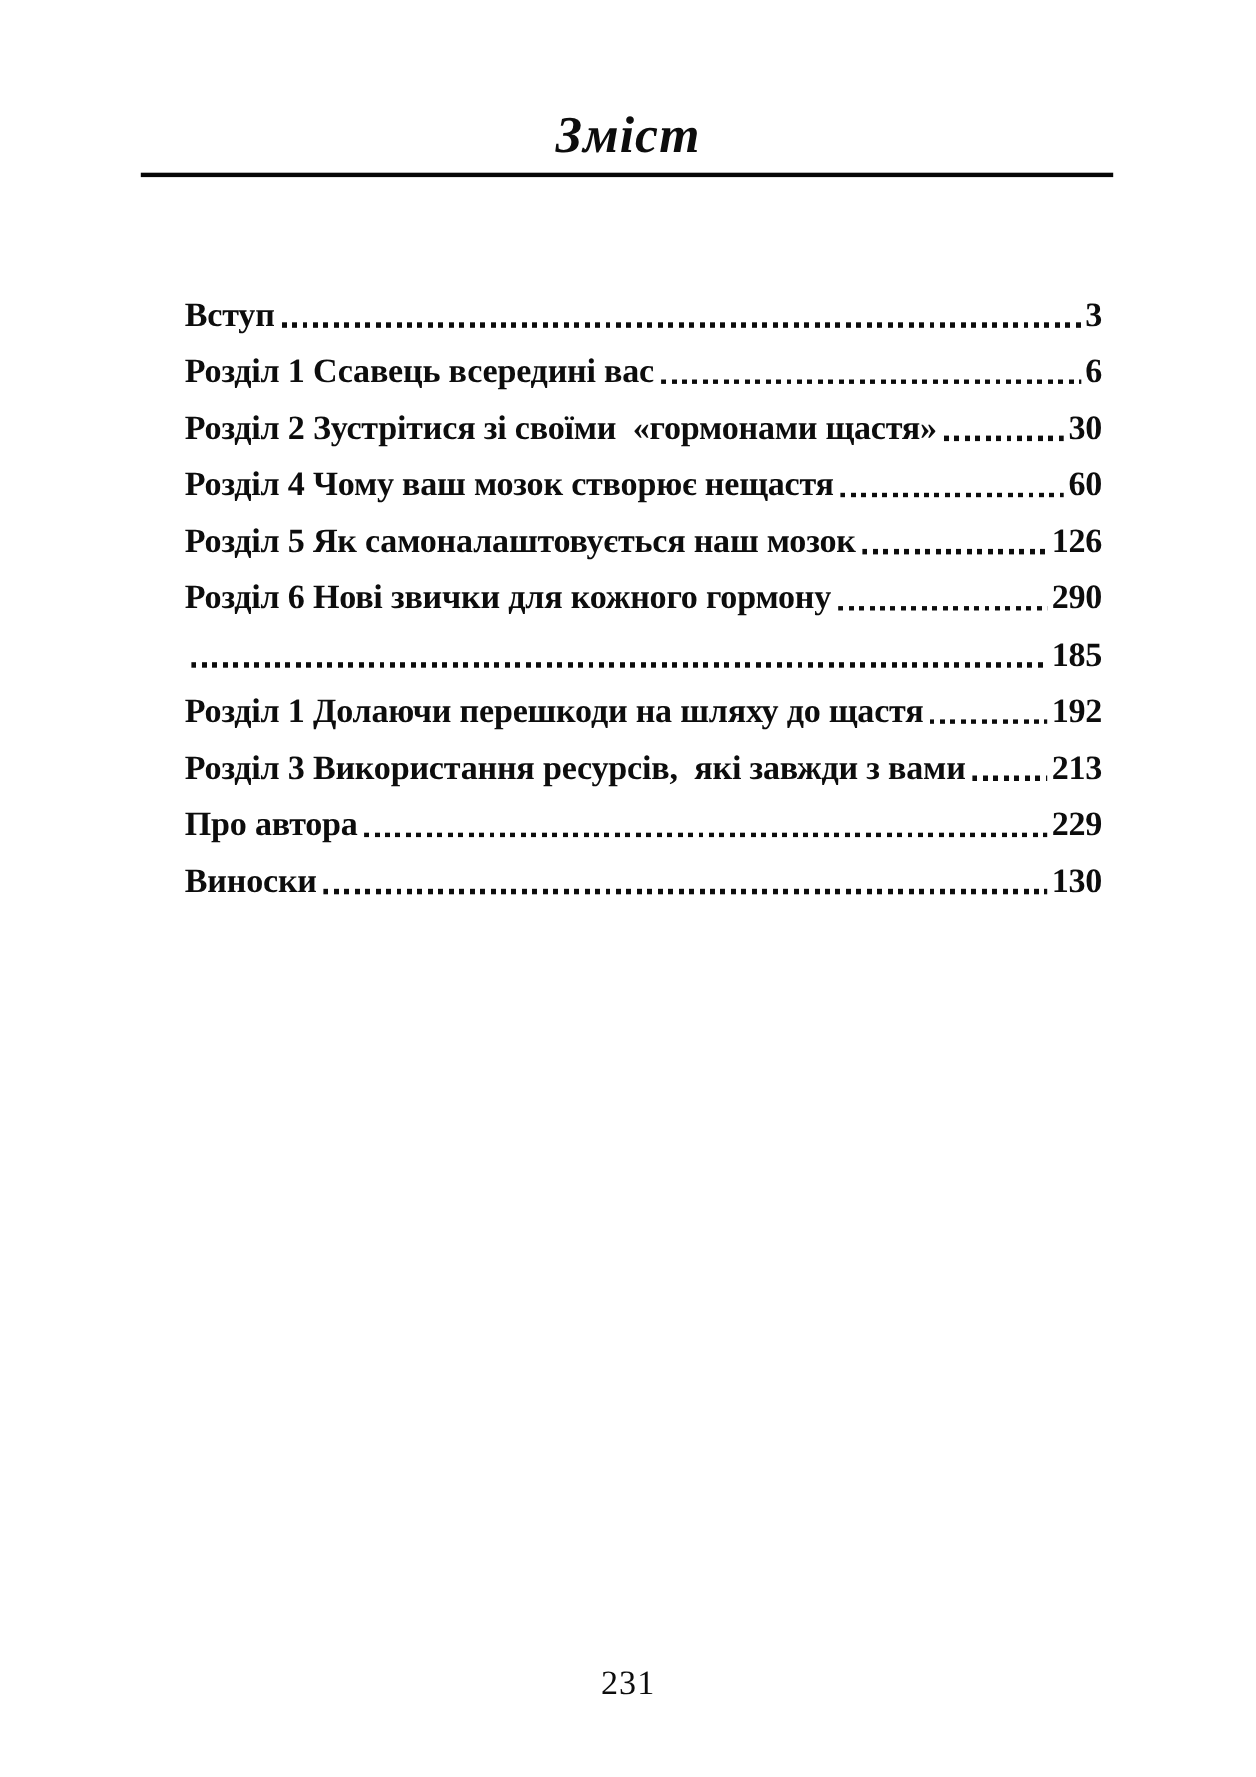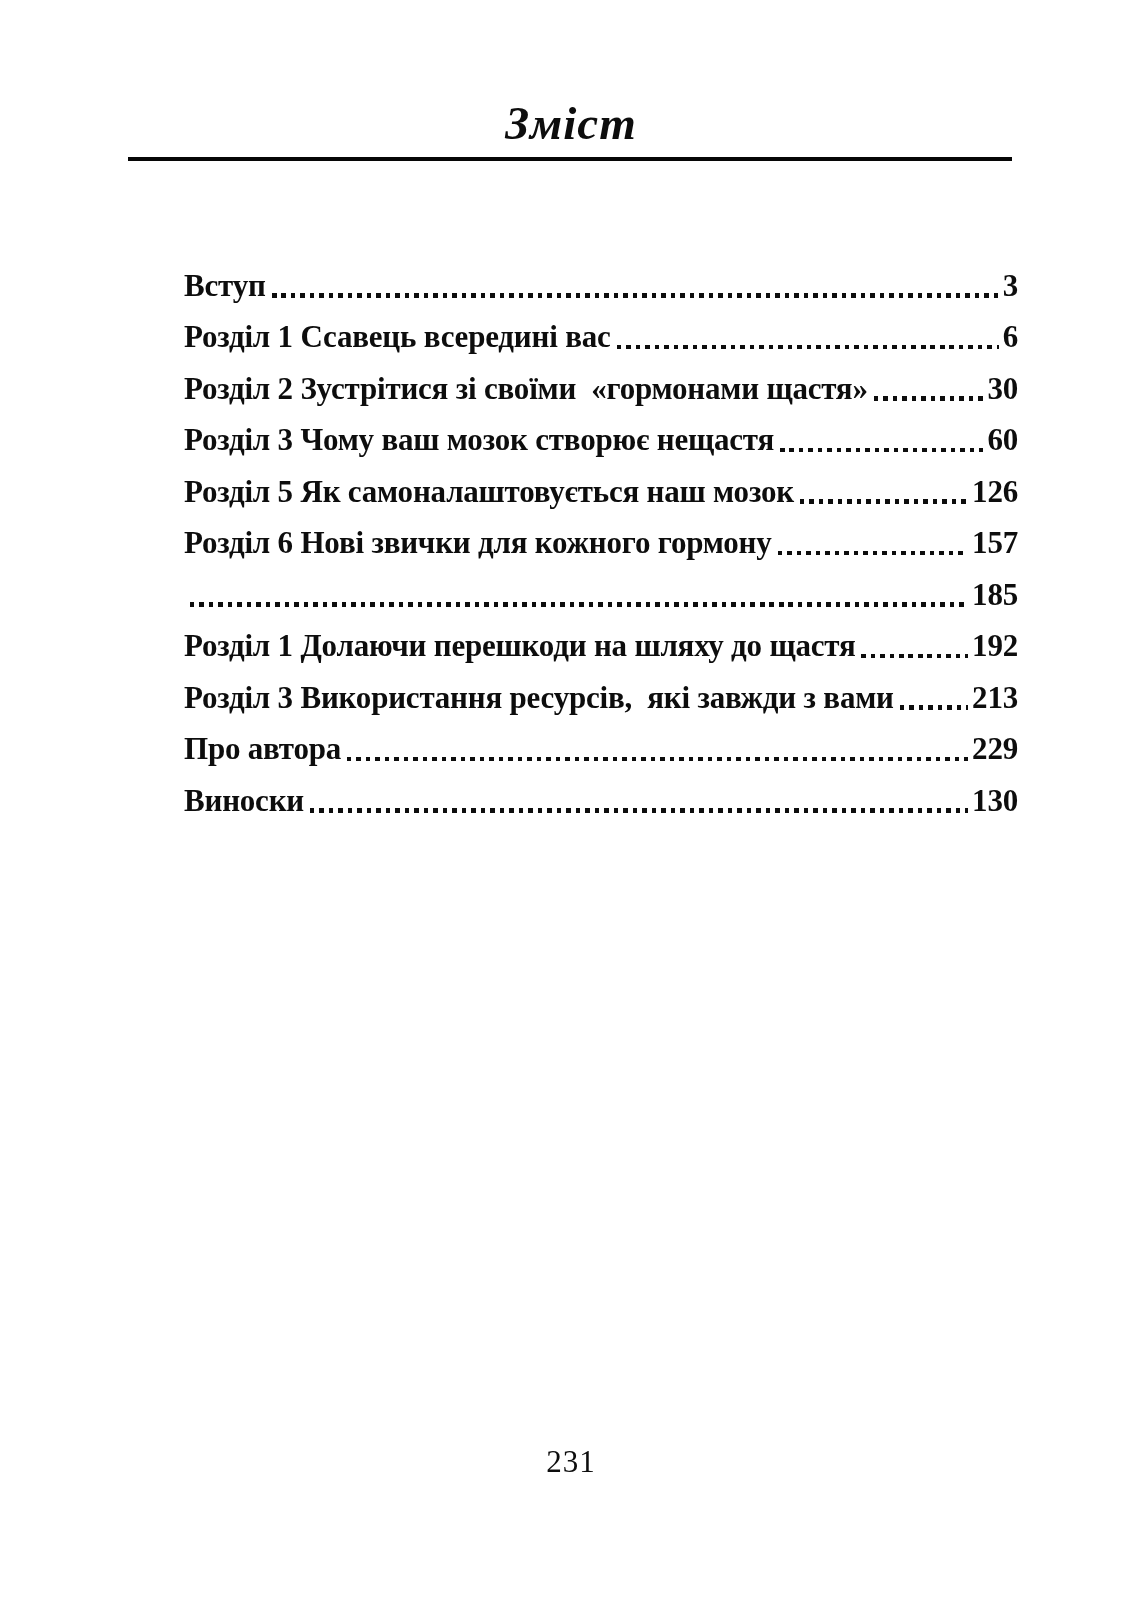--- a/index.html
+++ b/index.html
@@ -29,21 +29,20 @@
     left: 128px;
     width: 884px;
     height: 4px;
     background: #060606;
   }
   .toc {
     position: absolute;
     top: 252px;
     left: 168px;
     width: 834px;
-    margin-left: 16px;
   }
   .toc-row {
     display: flex;
     align-items: flex-end;
     height: 51.5px;
     font-size: 31px;
     font-weight: bold;
     white-space: pre; 
     letter-spacing: -0.2px;
   }
@@ -51,21 +50,21 @@
   .toc-leader {
     flex: 1 1 auto;
     height: 4.5px;
     margin: 0 4px 6px 6px;
     background-image: repeating-linear-gradient(to right, #0d0d0d 0 4.5px, transparent 4.5px 9.5px);
     background-repeat: repeat-x;
   }
   .toc-page { flex: 0 0 auto; }
   .footer {
     position: absolute;
-    top: 1444px;
+    top: 1512px;
     left: 0;
     width: 100%;
     text-align: center;
     font-size: 31px;
     font-weight: normal;
     letter-spacing: 1px;
   }
 </style>
 </head>
 <body>
@@ -89,36 +88,36 @@
     <span class="toc-page">6</span>
   </div>
 
   <div class="toc-row">
     <span class="toc-label">Розділ 2 Зустрітися зі своїми  «гормонами щастя»</span>
     <span class="toc-leader"></span>
     <span class="toc-page">30</span>
   </div>
 
   <div class="toc-row">
-    <span class="toc-label">Розділ 3 Чому ваш мозок створює нещастя</span>
+    <span class="toc-label">Розділ 4 Чому ваш мозок створює нещастя</span>
     <span class="toc-leader"></span>
     <span class="toc-page">60</span>
   </div>
 
 
   <div class="toc-row">
     <span class="toc-label">Розділ 5 Як самоналаштовується наш мозок</span>
     <span class="toc-leader"></span>
     <span class="toc-page">126</span>
   </div>
 
   <div class="toc-row">
     <span class="toc-label">Розділ 6 Нові звички для кожного гормону</span>
     <span class="toc-leader"></span>
-    <span class="toc-page">157</span>
+    <span class="toc-page">290</span>
   </div>
 
   <div class="toc-row">
     <span class="toc-leader"></span>
     <span class="toc-page">185</span>
   </div>
 
   <div class="toc-row">
     <span class="toc-label">Розділ 1 Долаючи перешкоди на шляху до щастя</span>
     <span class="toc-leader"></span>

